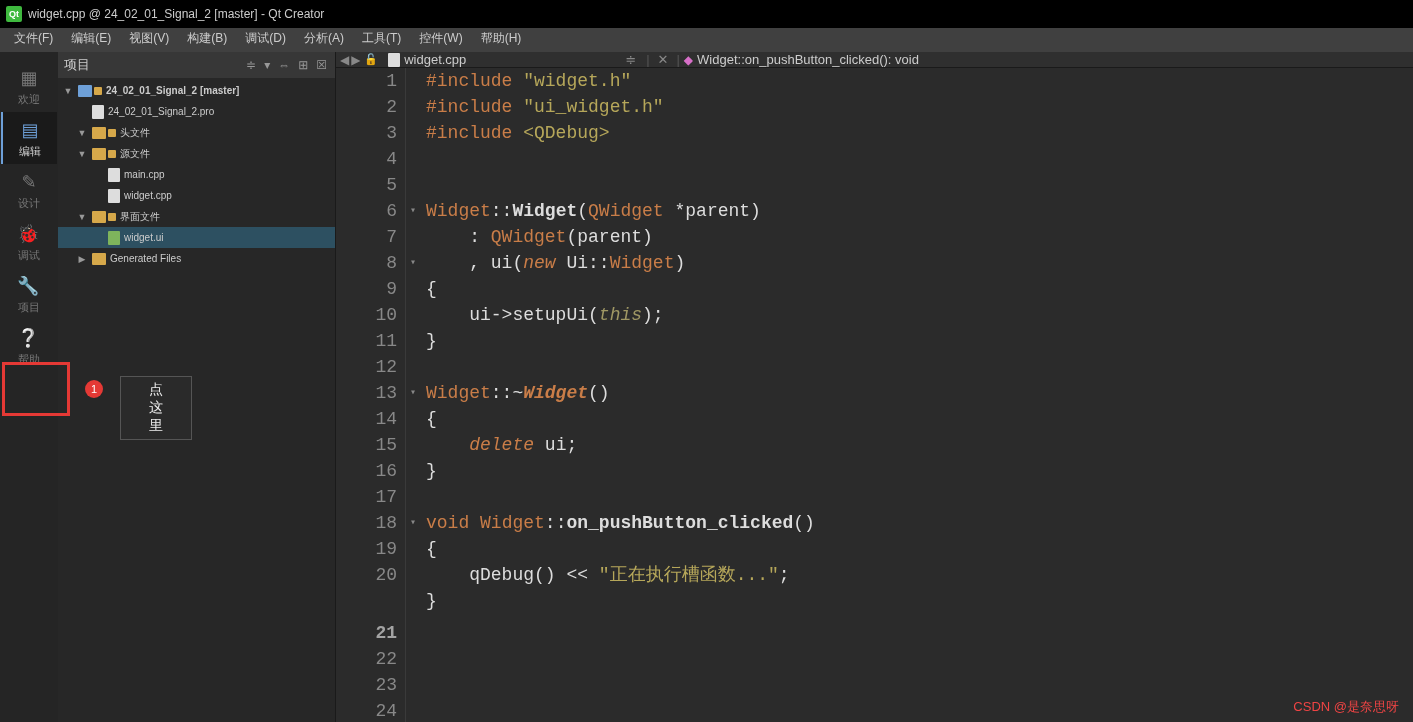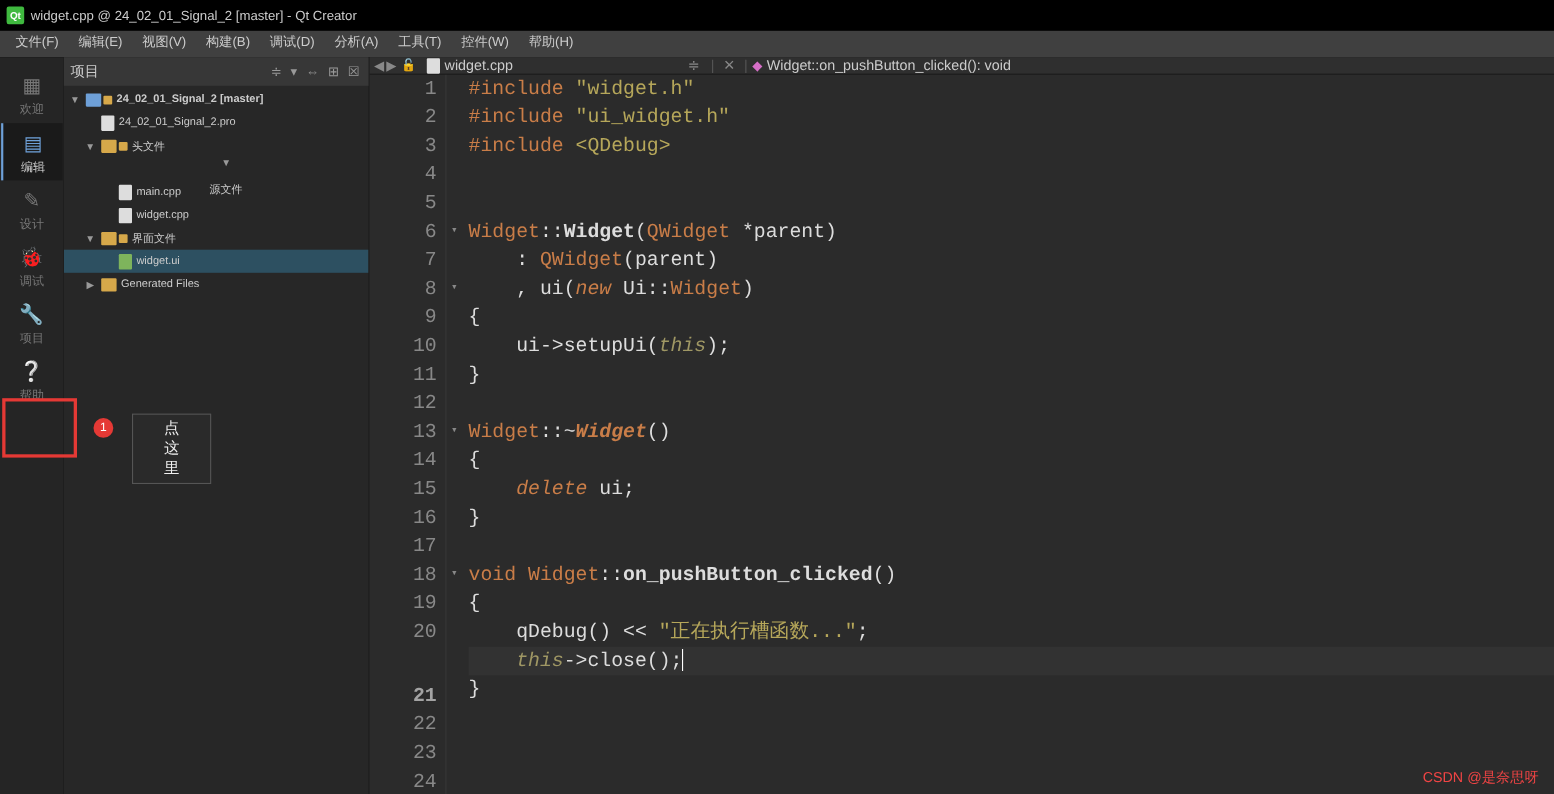--- a/index.html
+++ b/index.html
@@ -133,21 +133,21 @@
       <div class="tree-row" style="padding-left:34px;">
         <span class="file-ico"></span>
           <span>24_02_01_Signal_2.pro</span>
       </div>
       <div class="tree-row" style="padding-left:18px;">
         <span class="arrow open"></span>
           <span class="folder-ico"></span>
           <span class="vcs-ico"></span>
         <span>头文件</span>
       </div>
-      <div class="tree-row" style="padding-left:18px;flex-direction:column;">
+      <div class="tree-row" style="padding-left:18px;">
         <span class="arrow open"></span>
           <span class="folder-ico"></span>
           <span class="vcs-ico"></span>
         <span>源文件</span>
       </div>
       <div class="tree-row" style="padding-left:50px;">
         <span class="file-ico"></span>
           <span>main.cpp</span>
       </div>
       <div class="tree-row" style="padding-left:50px;">
@@ -259,21 +259,20 @@
 <div class="code-line"><span>}</span></div>
 <div class="code-line"></div>
 <div class="code-line"><span class="k-type">Widget</span><span>::~</span><span class="k-class k-func">Widget</span><span>()</span></div>
 <div class="code-line"><span>{</span></div>
 <div class="code-line"><span>    </span><span class="k-new">delete</span><span> ui;</span></div>
 <div class="code-line"><span>}</span></div>
 <div class="code-line"></div>
 <div class="code-line"><span class="k-keyword">void</span><span> </span><span class="k-type">Widget</span><span>::</span><span class="k-func">on_pushButton_clicked</span><span>()</span></div>
 <div class="code-line"><span>{</span></div>
 <div class="code-line"><span>    qDebug() &lt;&lt; </span><span class="k-str">"正在执行槽函数..."</span><span>;</span></div>
-<div class="code-line curr"><span>    </span><span class="k-this">this</span><span>-&gt;close();</span><span class="cursor"></span></div>
 <div class="code-line"><span>}</span></div>
 <div class="code-line"></div>
 <div class="code-line"></div>
       </div>
     </div>
   </div>
 </div>
 
 <div class="watermark">CSDN @是奈思呀</div>
 

